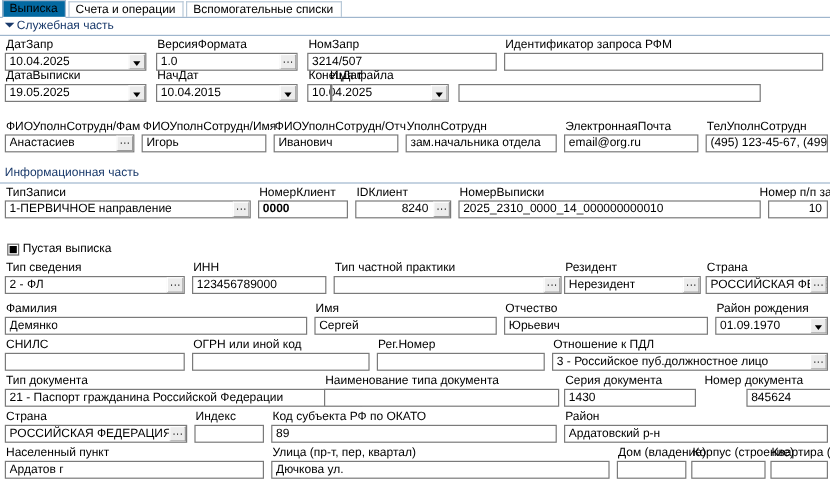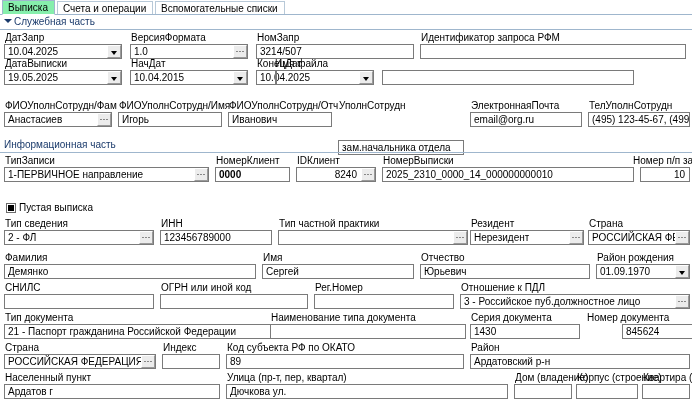--- a/index.html
+++ b/index.html
@@ -29,21 +29,21 @@
     font-size:10px;
     color:#000;
     background:#ffffff;
     border:1px solid #b8c9d8;
     border-bottom:none;
     box-sizing:border-box;
     white-space:nowrap;
   }
   .tab.active{
     top:0px;height:15px;line-height:14px;
-    background:#86efac;
+    background:#0369a1;
     border:1px solid #9fb6cd;
     border-bottom:1px solid #ffffff;
     z-index:3;
   }
 
   
   .section{
     position:absolute;left:0;width:692px;height:15px;padding-left:35px;
   }
   .section .sec-label{
@@ -248,21 +248,21 @@
 
   <div class="fld" style="left:228px;top:100px;">
     <div class="lbl">ФИОУполнСотрудн/Отч</div>
     <div class="ctl" style="width:104px;">
       <div class="val">Иванович</div>
     </div>
   </div>
 
   <div class="fld" style="left:338px;top:100px;">
     <div class="lbl">УполнСотрудн</div>
-    <div class="ctl" style="width:126px;margin-top:28px;">
+    <div class="ctl" style="width:126px;">
       <div class="val">зам.начальника отдела</div>
     </div>
   </div>
 
   <div class="fld" style="left:470px;top:100px;">
     <div class="lbl">ЭлектроннаяПочта</div>
     <div class="ctl" style="width:112px;">
       <div class="val">email@org.ru</div>
     </div>
   </div>

